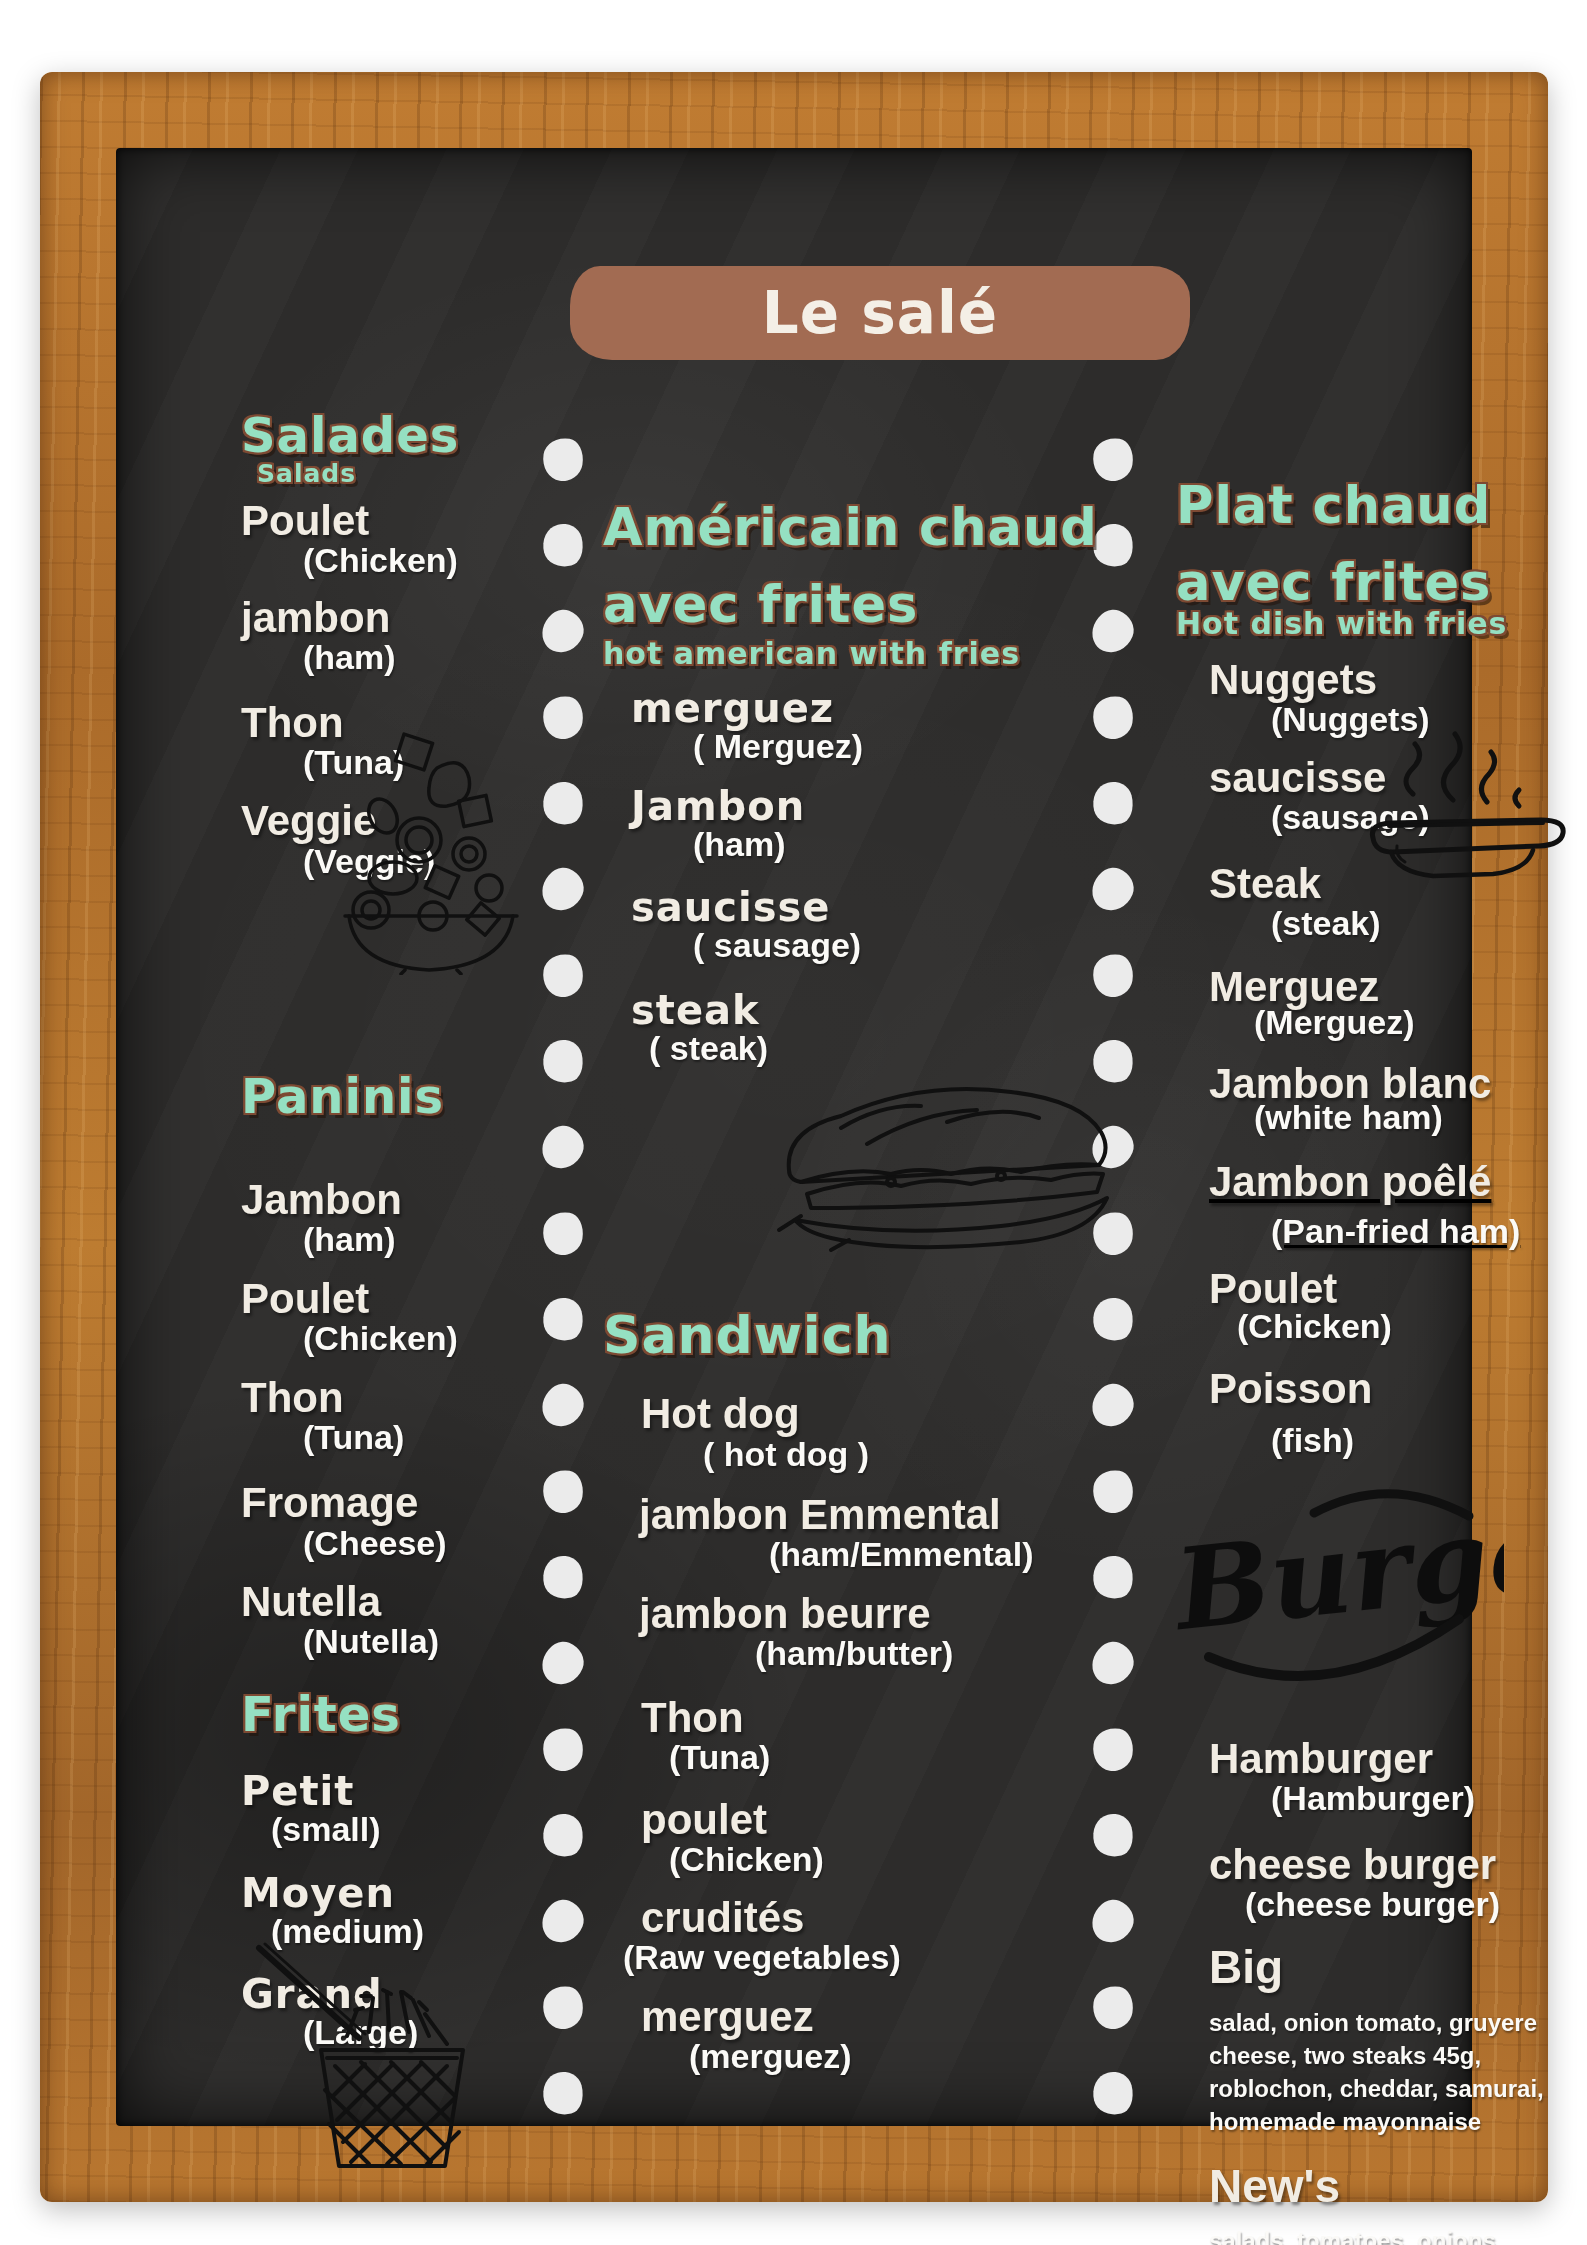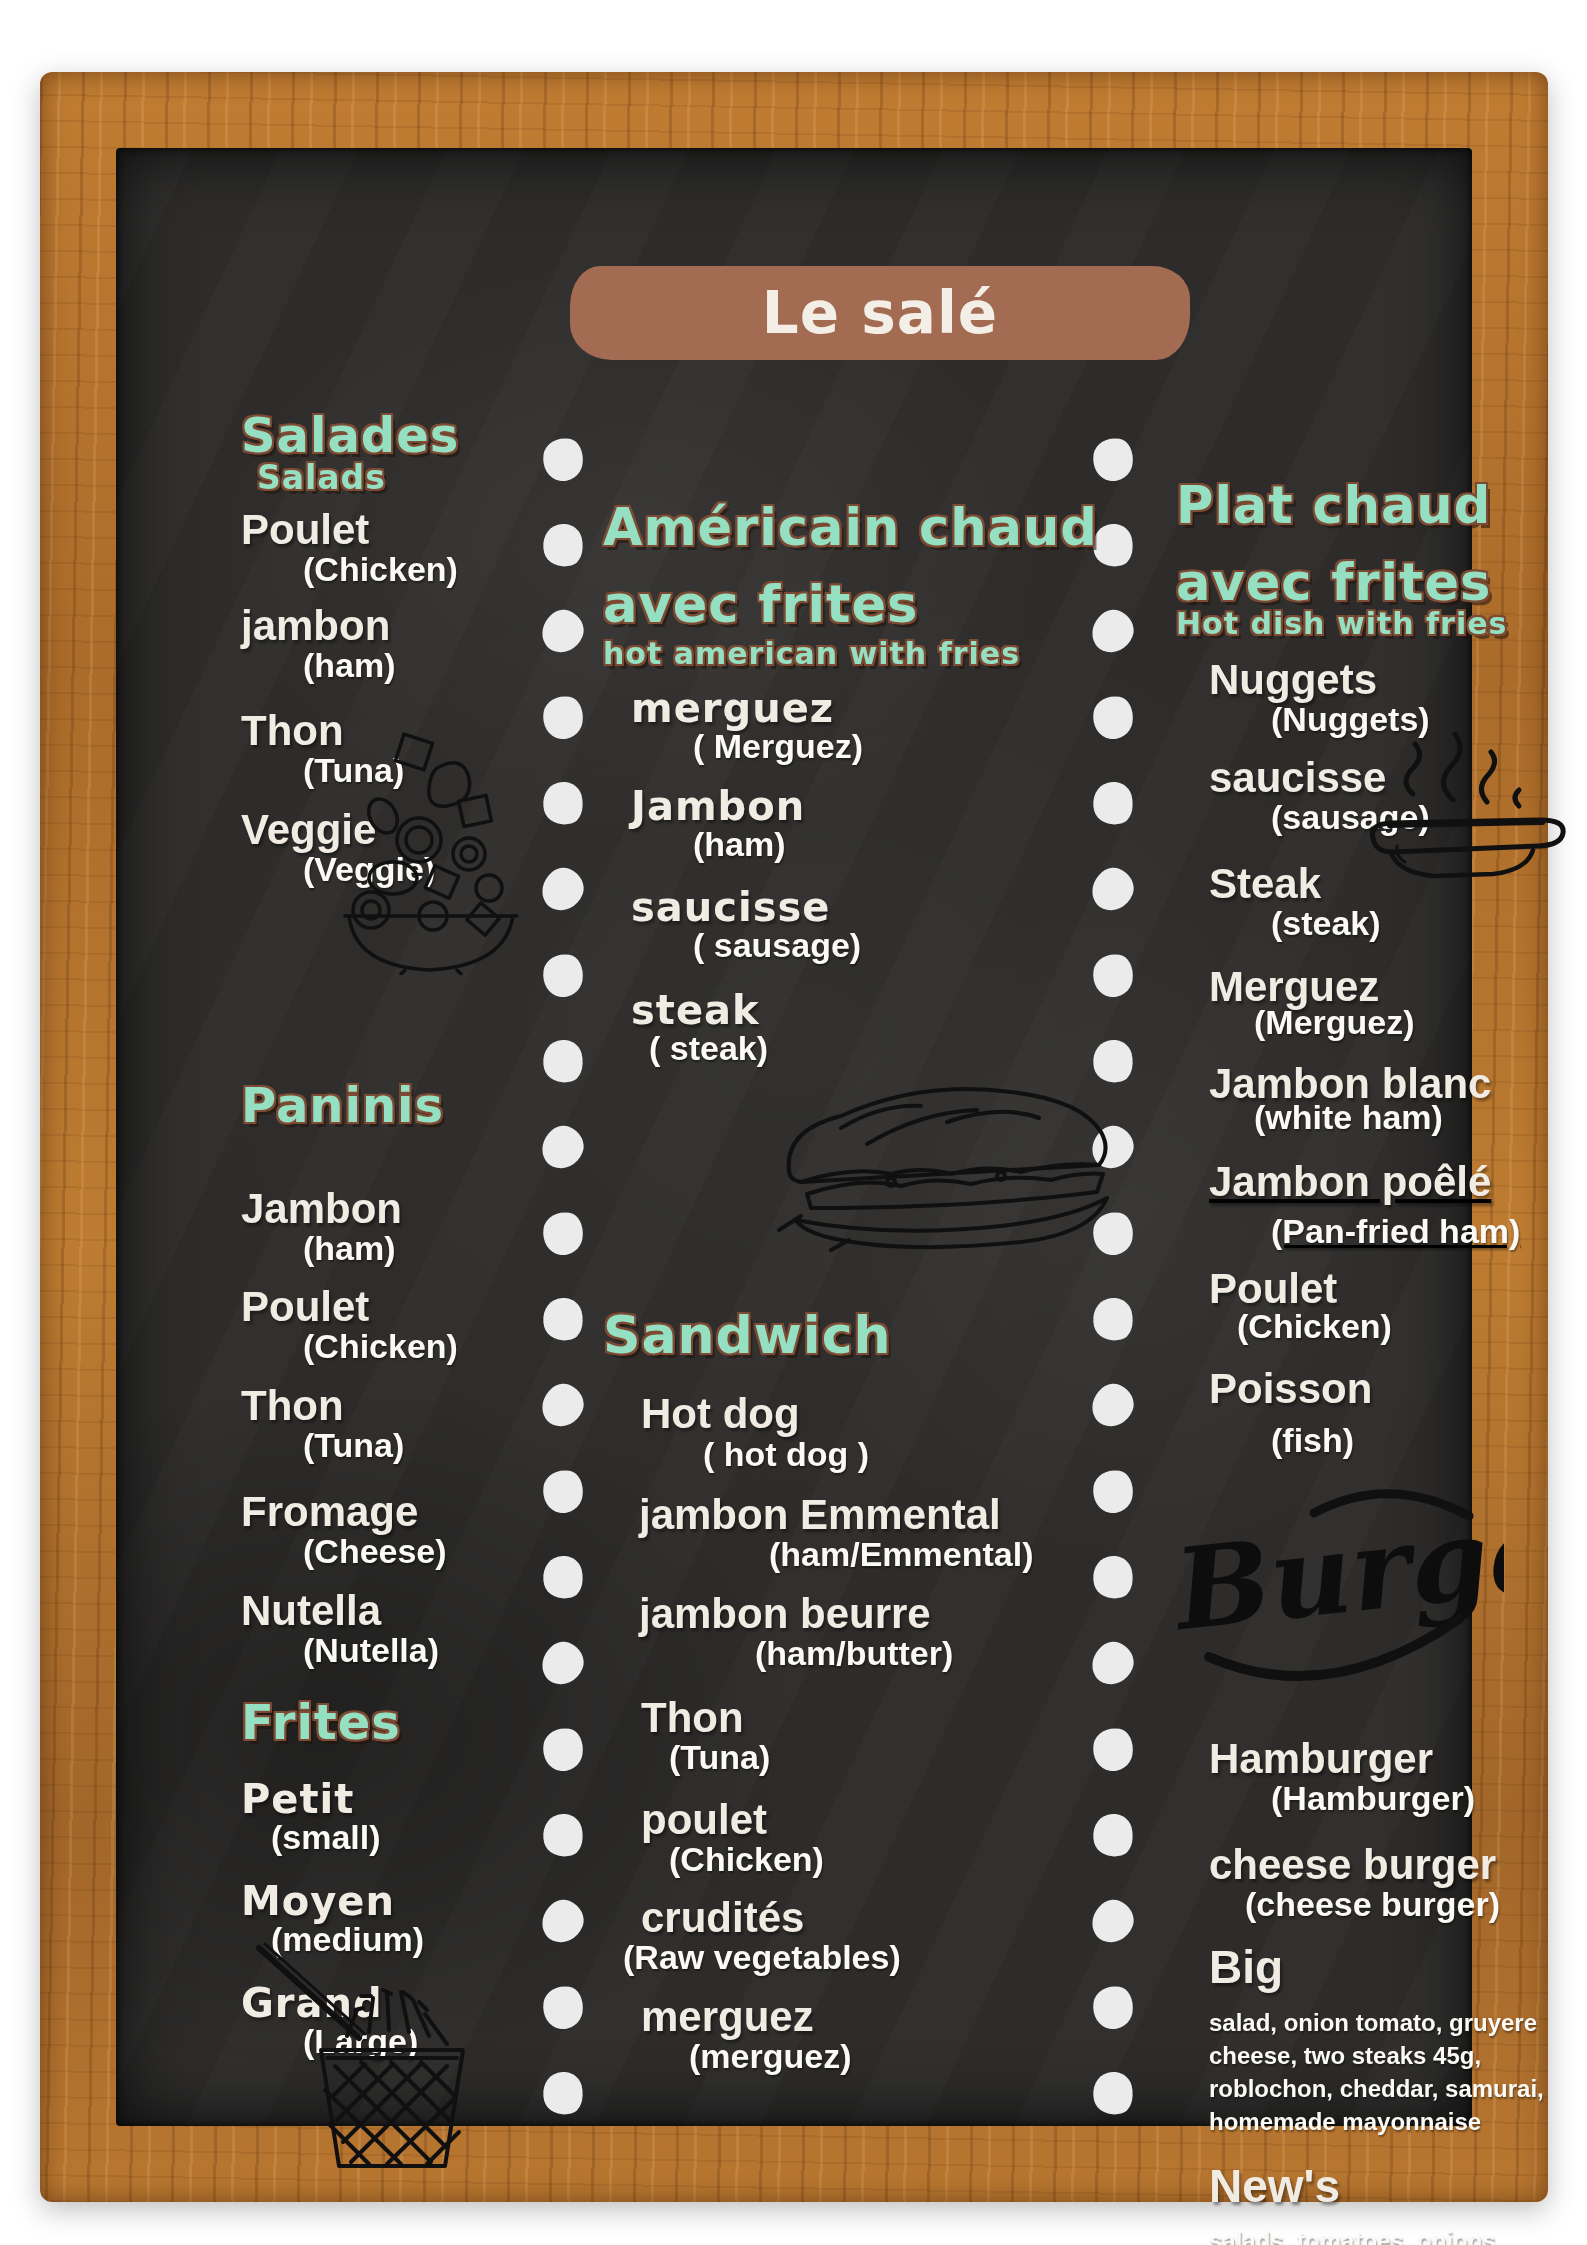--- a/index.html
+++ b/index.html
@@ -35,21 +35,21 @@
   .dot{position:absolute;width:40px;height:43px;background:#ebebeb;}
   .dot.v0{border-radius:58% 42% 50% 50%/45% 55% 45% 55%;transform:rotate(9deg);}
   .dot.v1{border-radius:50% 50% 42% 58%/55% 42% 58% 45%;transform:rotate(-14deg);}
   .dot.v2{border-radius:45% 55% 55% 45%/52% 44% 56% 48%;transform:rotate(22deg);}
   
   .mint{font-family:"DejaVu Sans",sans-serif;font-weight:800;color:#95e0c2;letter-spacing:1px;
         text-shadow:-2px -2px 0 #7d4a33,2px -2px 0 #7d4a33,-2px 2px 0 #7d4a33,2px 2px 0 #7d4a33,
                     -2px 0 0 #7d4a33,2px 0 0 #7d4a33,0 -2px 0 #7d4a33,0 2px 0 #7d4a33,
                     4px 5px 0 rgba(35,18,9,.55);}
   .h1{font-size:48px;line-height:1.06;}
-  .h2{font-size:33px;line-height:1.05;}
+  .h2{font-size:25px;line-height:1.05;}
   .head2line{font-size:51px;line-height:1.5;}
   .subhead{font-size:30px;line-height:1.12;}
   .item{margin:0;}
   .item-name{font-size:42px;line-height:1.05;font-weight:700;color:#f1ece3;
              text-shadow:2px 3px 3px rgba(0,0,0,.4);}
   .bubbly .item-name{font-family:"DejaVu Sans",sans-serif;font-weight:800;font-size:40px;letter-spacing:1px;}
   .item-sub{font-size:34px;line-height:1.05;font-weight:700;color:#fbfaf7;margin-left:62px;
             text-shadow:1px 2px 2px rgba(0,0,0,.4);}
   .sub-left{margin-left:-18px;}
   .item-desc{font-size:24px;line-height:1.38;font-weight:700;color:#fbfaf7;margin-top:14px;

